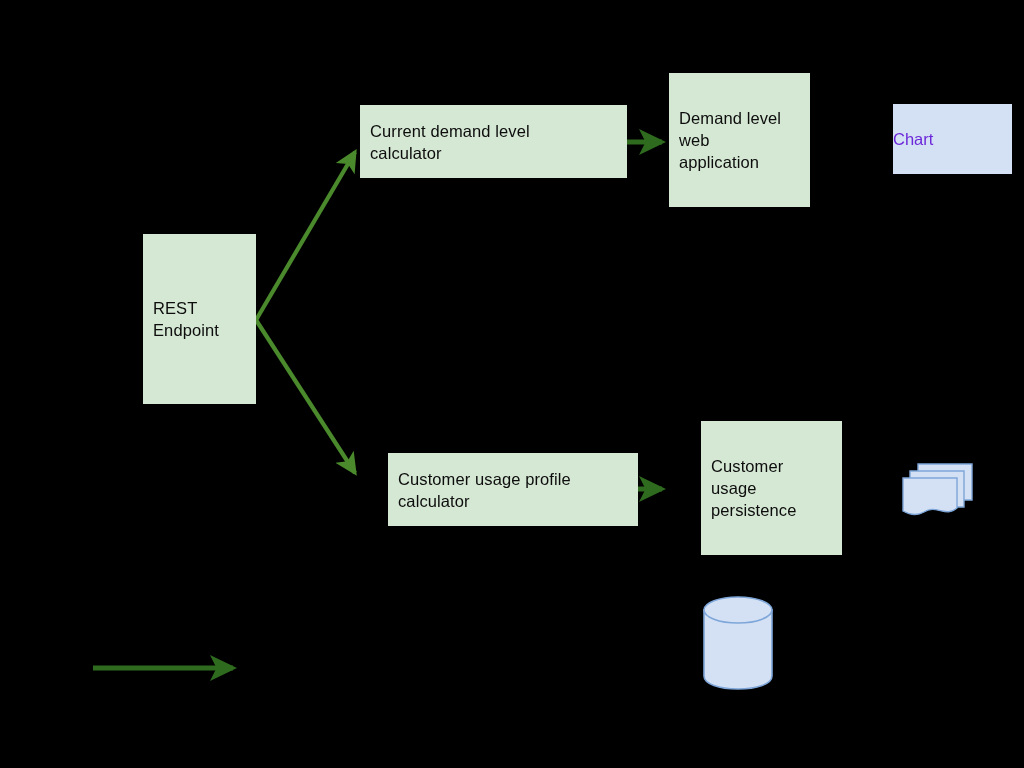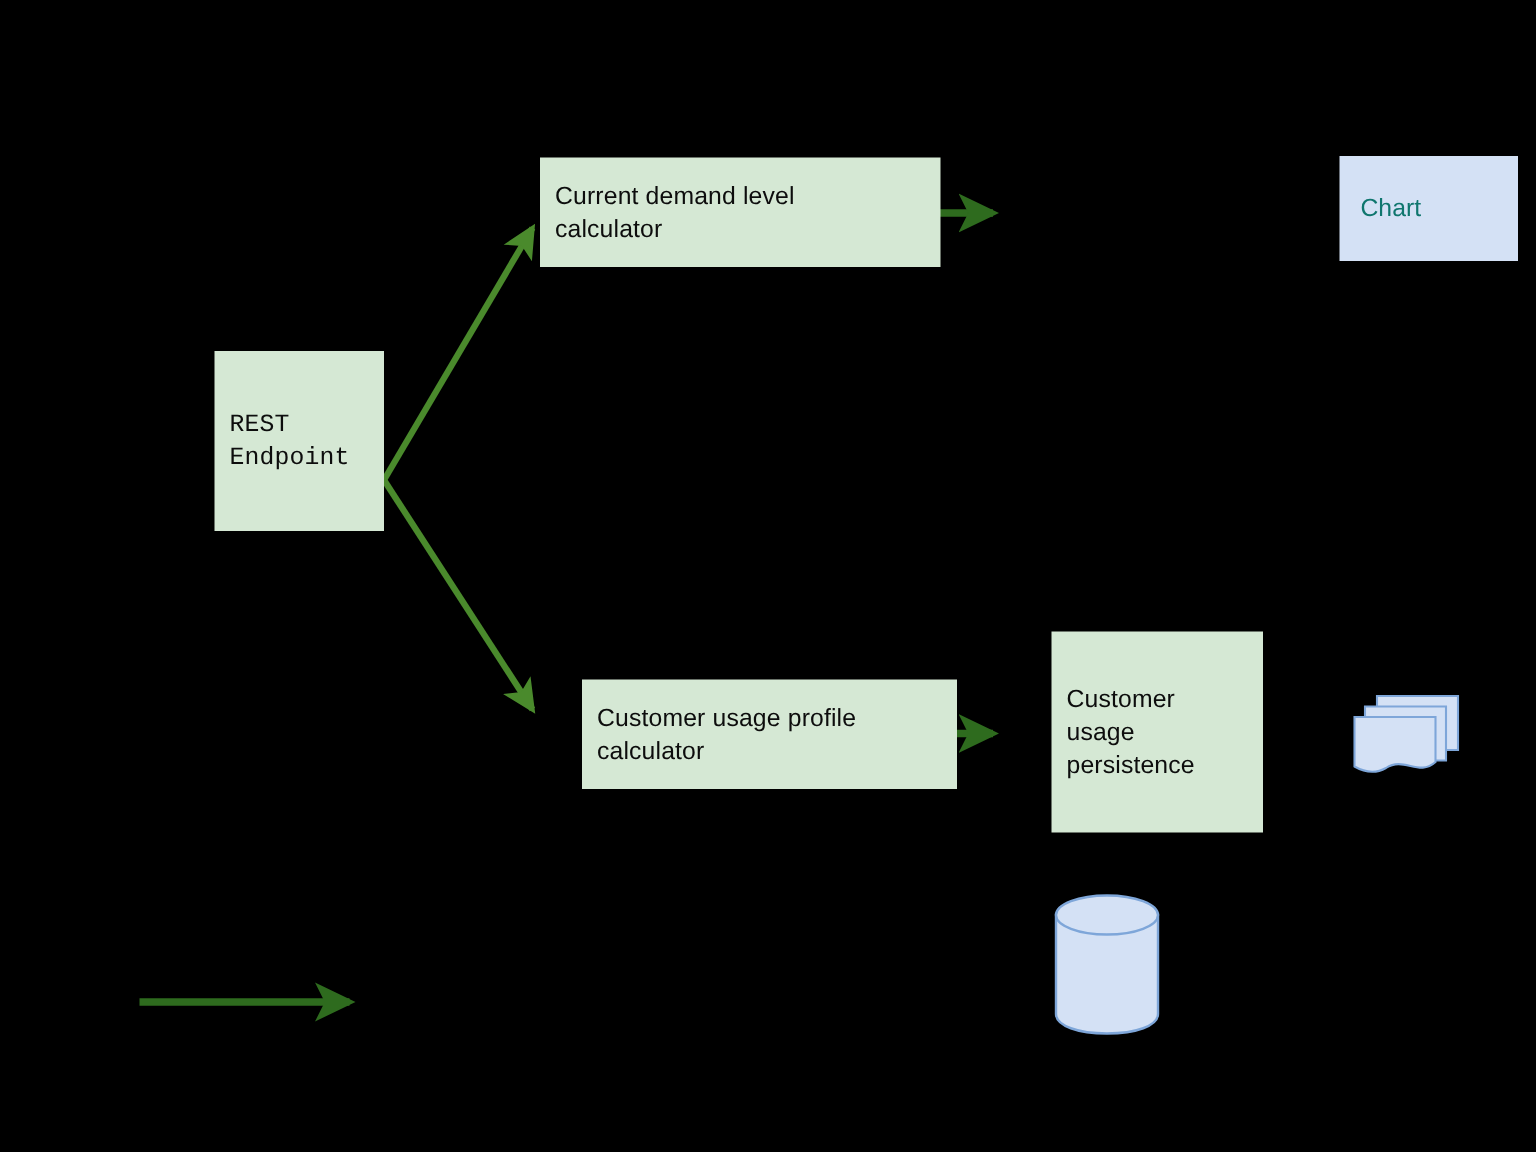--- a/index.html
+++ b/index.html
@@ -34,23 +34,22 @@
     background: #d5e8d4;
   }
   .legend-shape {
     position: absolute;
     box-sizing: border-box;
   }
   .legend-box {
     background: #d4e1f5;
     display: flex;
     align-items: center;
-    padding-left: 14px;
     font-size: 16.5px;
-    color: #0f766e;
+    color: #6d28d9;
     font-family: "Liberation Sans", sans-serif;
   }
   svg.overlay {
     position: absolute;
     left: 0;
     top: 0;
     width: 1024px;
     height: 768px;
     pointer-events: none;
   }
@@ -81,30 +80,35 @@
 
     <line x1="256" y1="320" x2="355" y2="473" stroke="#4a8a2c" stroke-width="4.2" marker-end="url(#ah-flow)"></line>
 
     <line x1="612" y1="142" x2="662" y2="142" stroke="#2e6b1e" stroke-width="5" marker-end="url(#ah-link)"></line>
 
     <line x1="612" y1="489" x2="662" y2="489" stroke="#2e6b1e" stroke-width="5" marker-end="url(#ah-link)"></line>
 
     <line x1="93" y1="668" x2="233" y2="668" stroke="#2e6b1e" stroke-width="5" marker-end="url(#ah-legend)"></line>
   </svg>
 
-  <div class="node process" style="left:143px; top:234px; width:113px; height:120px;font-family:Liberation Mono, monospace;">
+  <div class="node process" style="left:143px; top:234px; width:113px; height:170px;">
     <span>REST
 Endpoint</span>
   </div>
 
   <div class="node process" style="left:360px; top:105px; width:267px; height:73px;">
     <span>Current demand level
 calculator</span>
   </div>
 
+  <div class="node process" style="left:669px; top:73px; width:141px; height:134px;">
+    <span>Demand level
+web
+application</span>
+  </div>
 
   <div class="node process" style="left:360px; top:453px; width:250px; height:73px;margin-left:28px;">
     <span>Customer usage profile
 calculator</span>
   </div>
 
   <div class="node process" style="left:669px; top:421px; width:141px; height:134px;margin-left:32px;">
     <span>Customer
 usage
 persistence</span>

